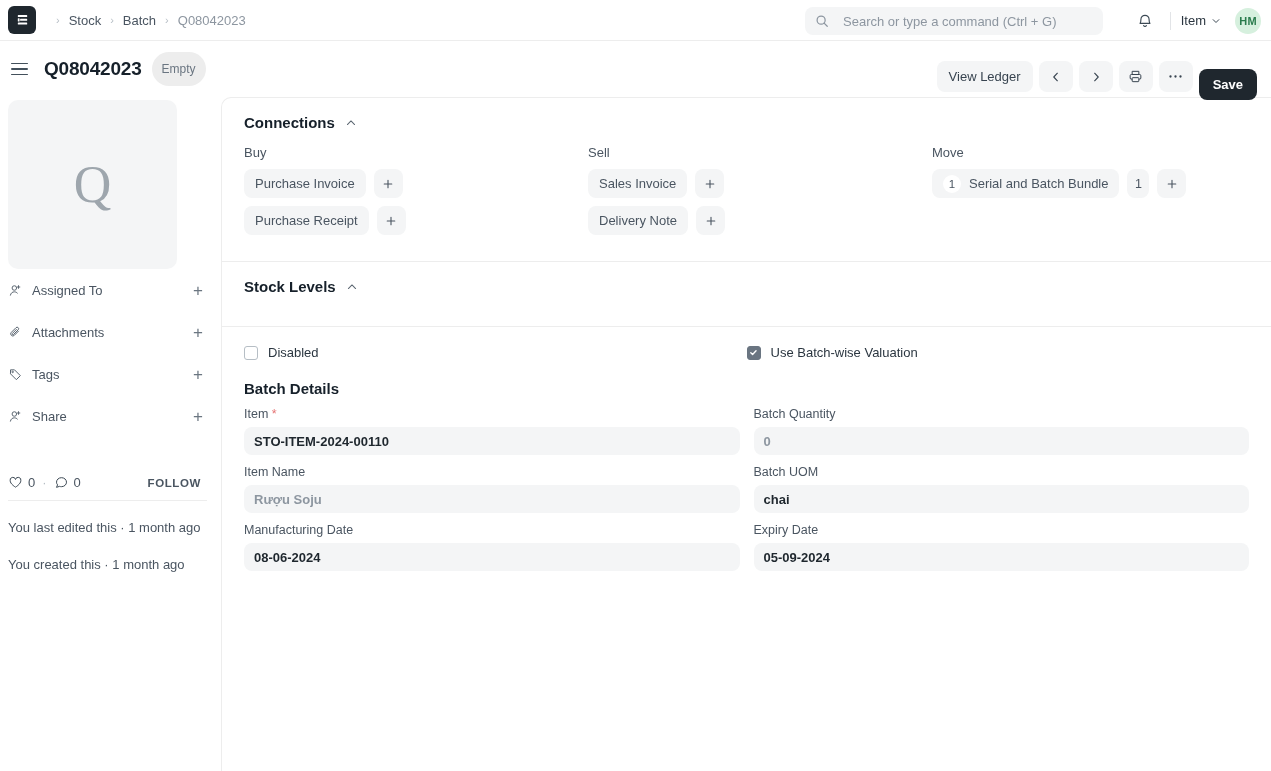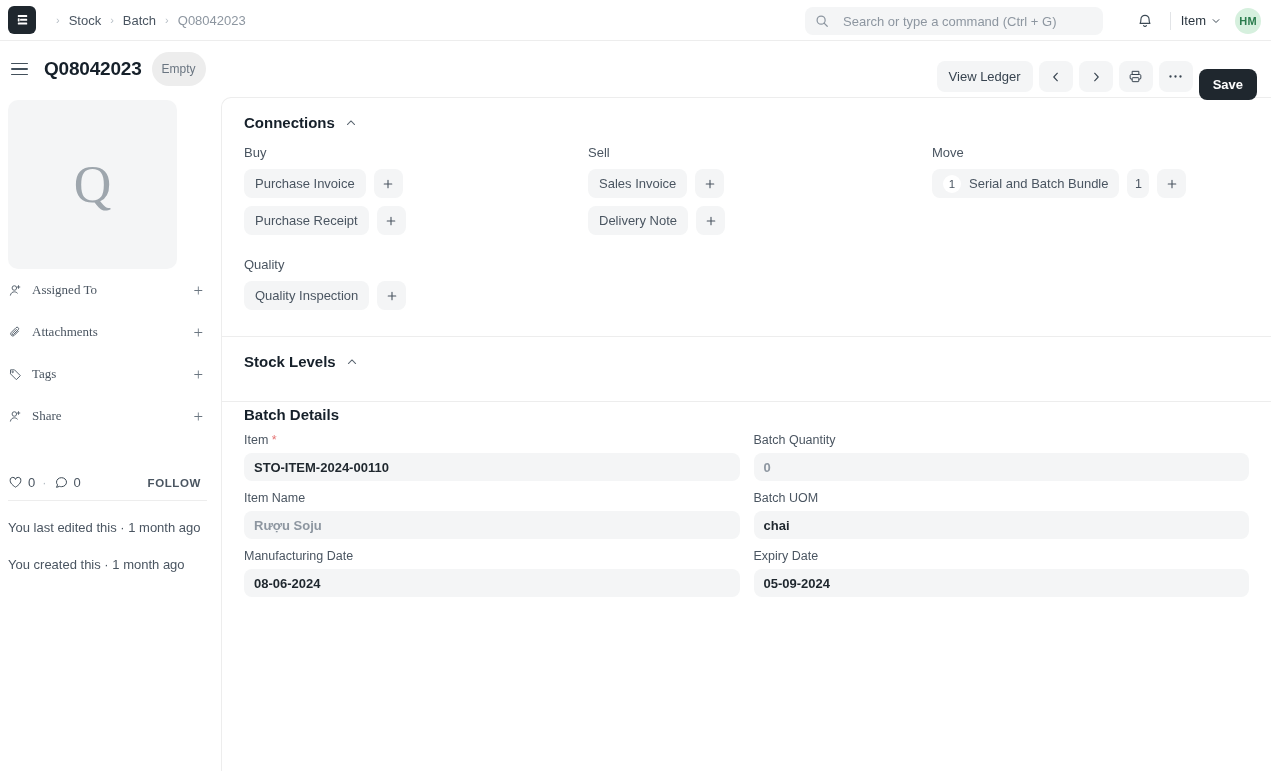--- a/index.html
+++ b/index.html
@@ -90,21 +90,21 @@
   .sidebar { width: 221px; padding: 0 14px 0 8px; flex-shrink:0; }
   .thumb {
     width: 169px; height: 169px; margin: 3px 0 0 0;
     background: #f4f5f6; border-radius: 10px;
     display:flex; align-items:center; justify-content:center;
     color:#9ea6ad; font-size:52px; font-weight:400;
     font-family: "Liberation Serif", serif;
   }
   .side-item {
     display:flex; align-items:center; height: 42px;
-    font-size: 13px; color:#4a5561; gap: 9px; font-family: Liberation Serif, serif;
+    font-size: 13px; color:#4a5561; gap: 9px;
   }
   .side-item .s-label { flex:1; }
   .side-plus { color:#6b7681; font-size:17px; line-height:1; padding-right:4px; }
   .side-stats {
     display:flex; align-items:center; gap:5px;
     font-size:13px; color:#4a5561; margin-top: 38px; padding-bottom: 10px;
     border-bottom:1px solid #ededed;
   }
   .side-stats .dot { color:#b6bec5; margin: 0 2px; }
   .follow { margin-left:auto; font-size:11.5px; letter-spacing:.6px; color:#4a5561; font-weight:600; padding-right: 6px;}
@@ -433,54 +433,53 @@
               <span>
                 <svg width="12" height="12" viewBox="0 0 14 14" fill="none" stroke="#4a5561" stroke-width="1.3">
                   <path d="M7 2.6v8.8M2.6 7h8.8" stroke-linecap="round"></path>
                 </svg>
               </span>
             </div>
           </div>
         </div>
       </div>
 
-      <div class="quality-wrap">
-        <div class="conn-label">Quality</div>
-        <div class="conn-row">
-          <div class="conn-pill">
-            <span>Quality Inspection</span>
-          </div>
-          <div class="plus-btn">
-            <span>
-              <svg width="12" height="12" viewBox="0 0 14 14" fill="none" stroke="#4a5561" stroke-width="1.3">
-                <path d="M7 2.6v8.8M2.6 7h8.8" stroke-linecap="round"></path>
-              </svg>
-            </span>
-          </div>
-        </div>
-      </div>
       <div style="height:18px"></div>
     </div>
 
     <div class="divider"></div>
 
     <div class="sec-pad">
       <div class="sec-head">
         <span>Stock Levels</span>
         <span class="chev-up">
           <svg width="12" height="12" viewBox="0 0 14 14" fill="none" stroke="#5c6772" stroke-width="1.2">
             <path d="M2.8 8.8L7 4.6l4.2 4.2" stroke-linecap="round" stroke-linejoin="round"></path>
           </svg>
         </span>
       </div>
       <div style="height:17px"></div>
     </div>
 
     <div class="divider"></div>
 
+    <div class="chk-row">
+      <div class="chk-col">
+        <span class="chk-box"></span>
+        <span class="chk-label">Disabled</span>
+      </div>
+      <div class="chk-col">
+        <span class="chk-box checked">
+          <svg width="9" height="9" viewBox="0 0 12 12" fill="none" stroke="#ffffff" stroke-width="1.8">
+            <path d="M2.4 6.2l2.4 2.4 4.6-5" stroke-linecap="round" stroke-linejoin="round"></path>
+          </svg>
+        </span>
+        <span class="chk-label">Use Batch-wise Valuation</span>
+      </div>
+    </div>
 
     <div class="form-title">Batch Details</div>
     <div class="form-grid">
       <div class="form-col">
 
         <div class="field">
           <div class="f-label">
             <span>Item</span><span class="req">&nbsp;*</span>
           </div>
           <div class="f-input">STO-ITEM-2024-00110</div>

